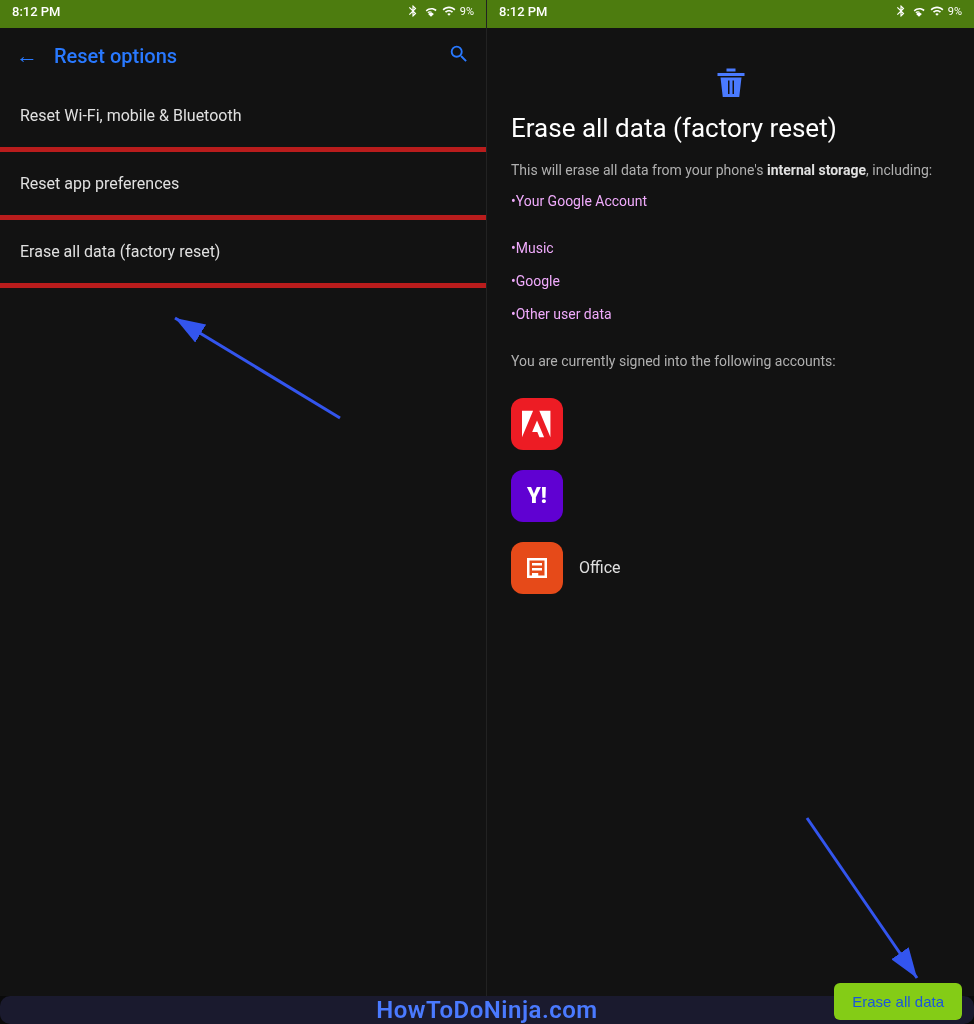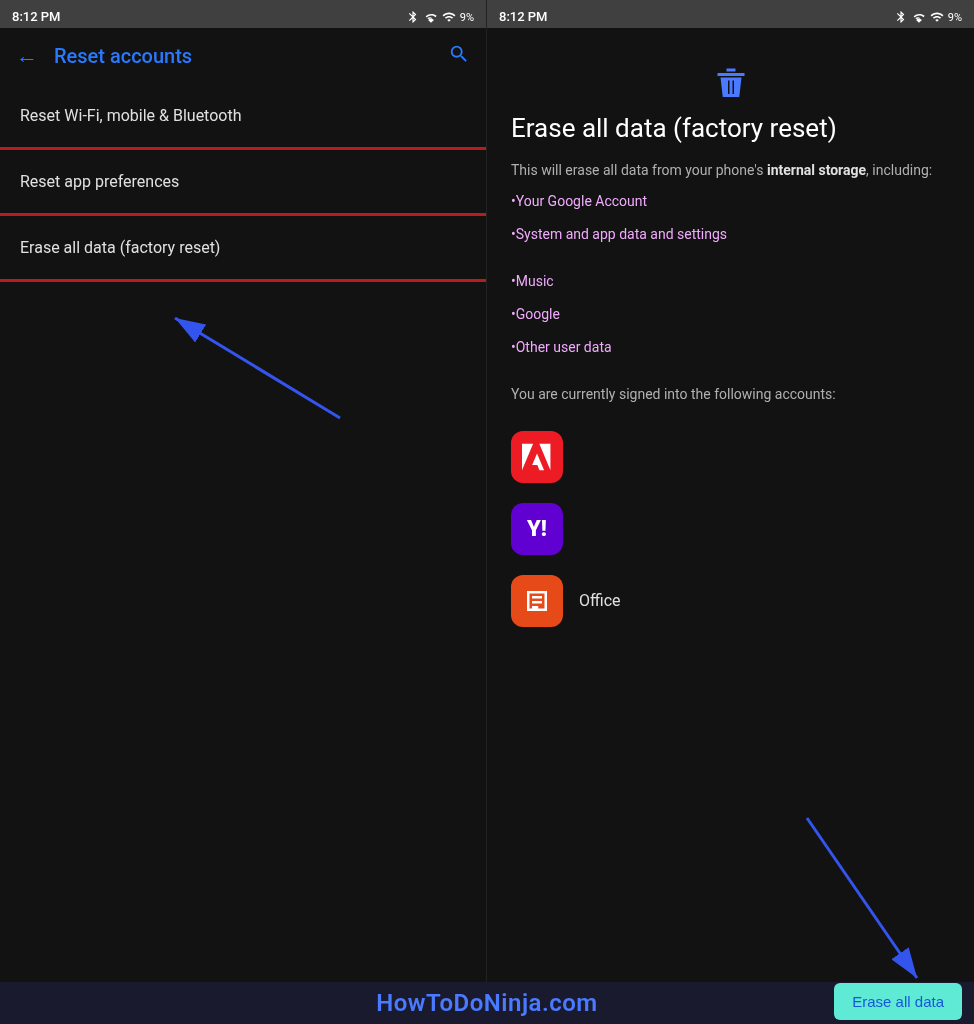--- a/index.html
+++ b/index.html
@@ -16,23 +16,23 @@
     
     .status-bars {
       display: flex;
       width: 100%;
       height: 28px;
       background: #0a0a0a;
     }
     .status-bar {
       width: 50%;
       height: 28px;
-      background: #404040;
-      display: flex;
-      align-items: flex-end;
+      background: #4d7c0f;
+      display: flex;
+      align-items: flex-start;
       justify-content: space-between;
       padding: 4px 12px;
     }
     .status-bar:first-child {
       border-right: 1px solid #222;
     }
     .status-time {
       color: #fff;
       font-size: 13px;
       font-weight: 500;
@@ -77,21 +77,21 @@
       color: #2979ff;
       font-size: 22px;
       cursor: pointer;
     }
 
     .menu-item {
       padding: 22px 20px;
       color: #e0e0e0;
       font-size: 16px;
       cursor: pointer;
-      border-bottom: 3px solid #b91c1c;
+      border-bottom: 5px solid #b91c1c;
     }
 
     
     .right-panel {
       width: 487px;
       background: #121212;
       display: flex;
       flex-direction: column;
       overflow-y: auto;
       padding-bottom: 60px;
@@ -180,45 +180,46 @@
       font-size: 24px;
       font-weight: 600;
       letter-spacing: 0.5px;
     }
 
     
     .erase-button {
       position: absolute;
       right: 12px;
       bottom: 4px;
-      background: #5eead4;
+      background: #84cc16;
       color: #1a56db;
       border: none;
       padding: 10px 18px;
       border-radius: 6px;
       font-size: 15px;
       font-weight: 500;
       cursor: pointer;
     }
 
     .panels-wrapper {
       position: relative;
       display: flex;
       flex: 1;
       overflow: hidden;
     }
 
     .bottom-section {
-      height: 42px;
+      height: 28px;
       background: #1a1a2e;
       display: flex;
       align-items: center;
       justify-content: center;
       position: relative;
       flex-shrink: 0;
+      border-radius: 10px;
     }
 
     
     .left-arrow-svg {
       position: absolute;
       top: 0;
       left: 0;
       width: 487px;
       height: 100%;
       pointer-events: none;
@@ -271,21 +272,21 @@
       <span style="font-size:11px;color:white;">9%</span>
     </div>
   </div>
 </div>
 
 <div class="panels-wrapper">
 
   <div class="left-panel">
     <div class="toolbar">
       <span class="back-arrow">←</span>
-      <span class="toolbar-title">Reset accounts</span>
+      <span class="toolbar-title">Reset options</span>
       <span class="search-icon-btn">
         <svg width="22" height="22" viewBox="0 0 24 24" fill="#2979ff">
             <path d="M15.5 14h-.79l-.28-.27A6.471 6.471 0 0 0 16 9.5 6.5 6.5 0 1 0 9.5 16c1.61 0 3.09-.59 4.23-1.57l.27.28v.79l5 4.99L20.49 19l-4.99-5zm-6 0C7.01 14 5 11.99 5 9.5S7.01 5 9.5 5 14 7.01 14 9.5 11.99 14 9.5 14z"></path>
           </svg>
       </span>
     </div>
 
     <div class="menu-item">
       <span>Reset Wi-Fi, mobile &amp; Bluetooth</span>
     </div>
@@ -315,21 +316,20 @@
       </div>
 
       <h1 class="page-title">Erase all data (factory reset)</h1>
 
       <p class="description">
         <span>This will erase all data from your phone's </span><strong>internal storage</strong><span>, including:</span>
       </p>
 
       <div>
         <div class="bullet-item">•Your Google Account</div>
-        <div class="bullet-item">•System and app data and settings</div>
         <div class="spacer"></div>
         <div class="bullet-item">•Music</div>
         <div class="bullet-item">•Google</div>
         <div class="bullet-item">•Other user data</div>
       </div>
 
       <p class="signed-in-text">You are currently signed into the following accounts:</p>
 
       <div class="account-row">
         <div class="app-icon adobe-icon">

